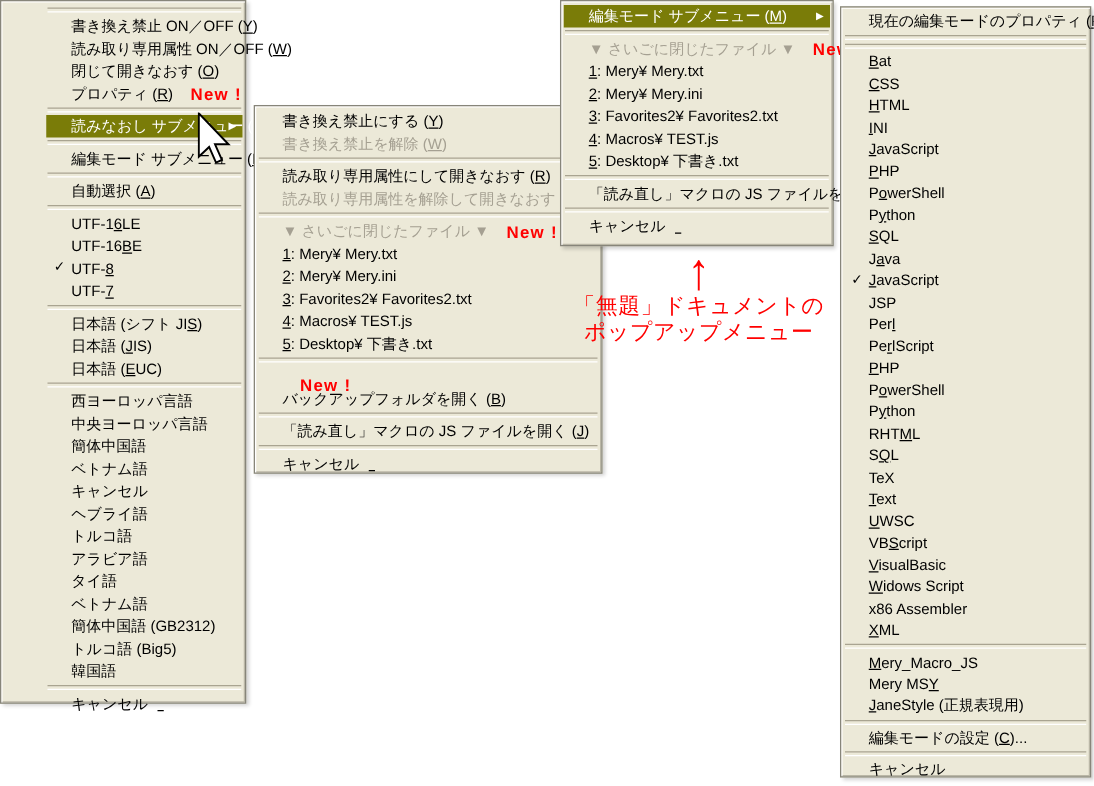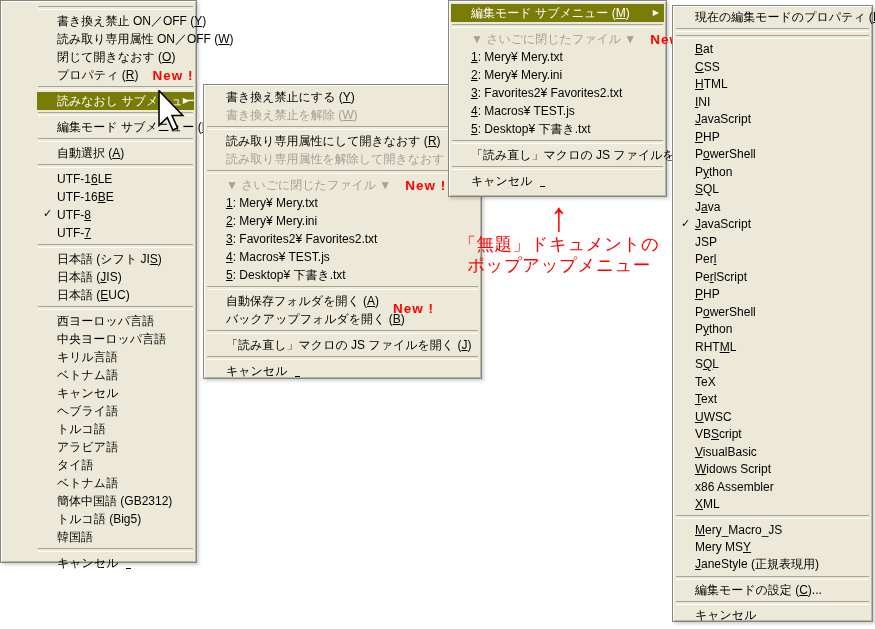--- a/index.html
+++ b/index.html
@@ -101,21 +101,21 @@
       <span class="lbl">日本語 (<span class="ul">E</span>UC)</span>
     </div>
     <div class="sep"></div>
     <div class="mi">
       <span class="lbl">西ヨーロッパ言語</span>
     </div>
     <div class="mi">
       <span class="lbl">中央ヨーロッパ言語</span>
     </div>
     <div class="mi">
-      <span class="lbl">キリル言語</span>
+      <span class="lbl">簡体中国語</span>
     </div>
     <div class="mi">
       <span class="lbl">ベトナム語</span>
     </div>
     <div class="mi">
       <span class="lbl">キャンセル</span>
     </div>
     <div class="mi">
       <span class="lbl">ヘブライ語</span>
     </div>
@@ -175,21 +175,20 @@
       <span class="lbl"><span class="ul">3</span>: Favorites2¥ Favorites2.txt</span>
     </div>
     <div class="mi">
       <span class="lbl"><span class="ul">4</span>: Macros¥ TEST.js</span>
     </div>
     <div class="mi">
       <span class="lbl"><span class="ul">5</span>: Desktop¥ 下書き.txt</span>
     </div>
     <div class="sep"></div>
     <div class="mi">
-      <span class="lbl">自動保存フォルダを開く (<span class="ul">A</span>)</span>
       <span class="badge low">New !</span>
     </div>
     <div class="mi">
       <span class="lbl">バックアップフォルダを開く (<span class="ul">B</span>)</span>
     </div>
     <div class="sep"></div>
     <div class="mi">
       <span class="lbl">「読み直し」マクロの JS ファイルを開く (<span class="ul">J</span>)</span>
     </div>
     <div class="sep"></div>

